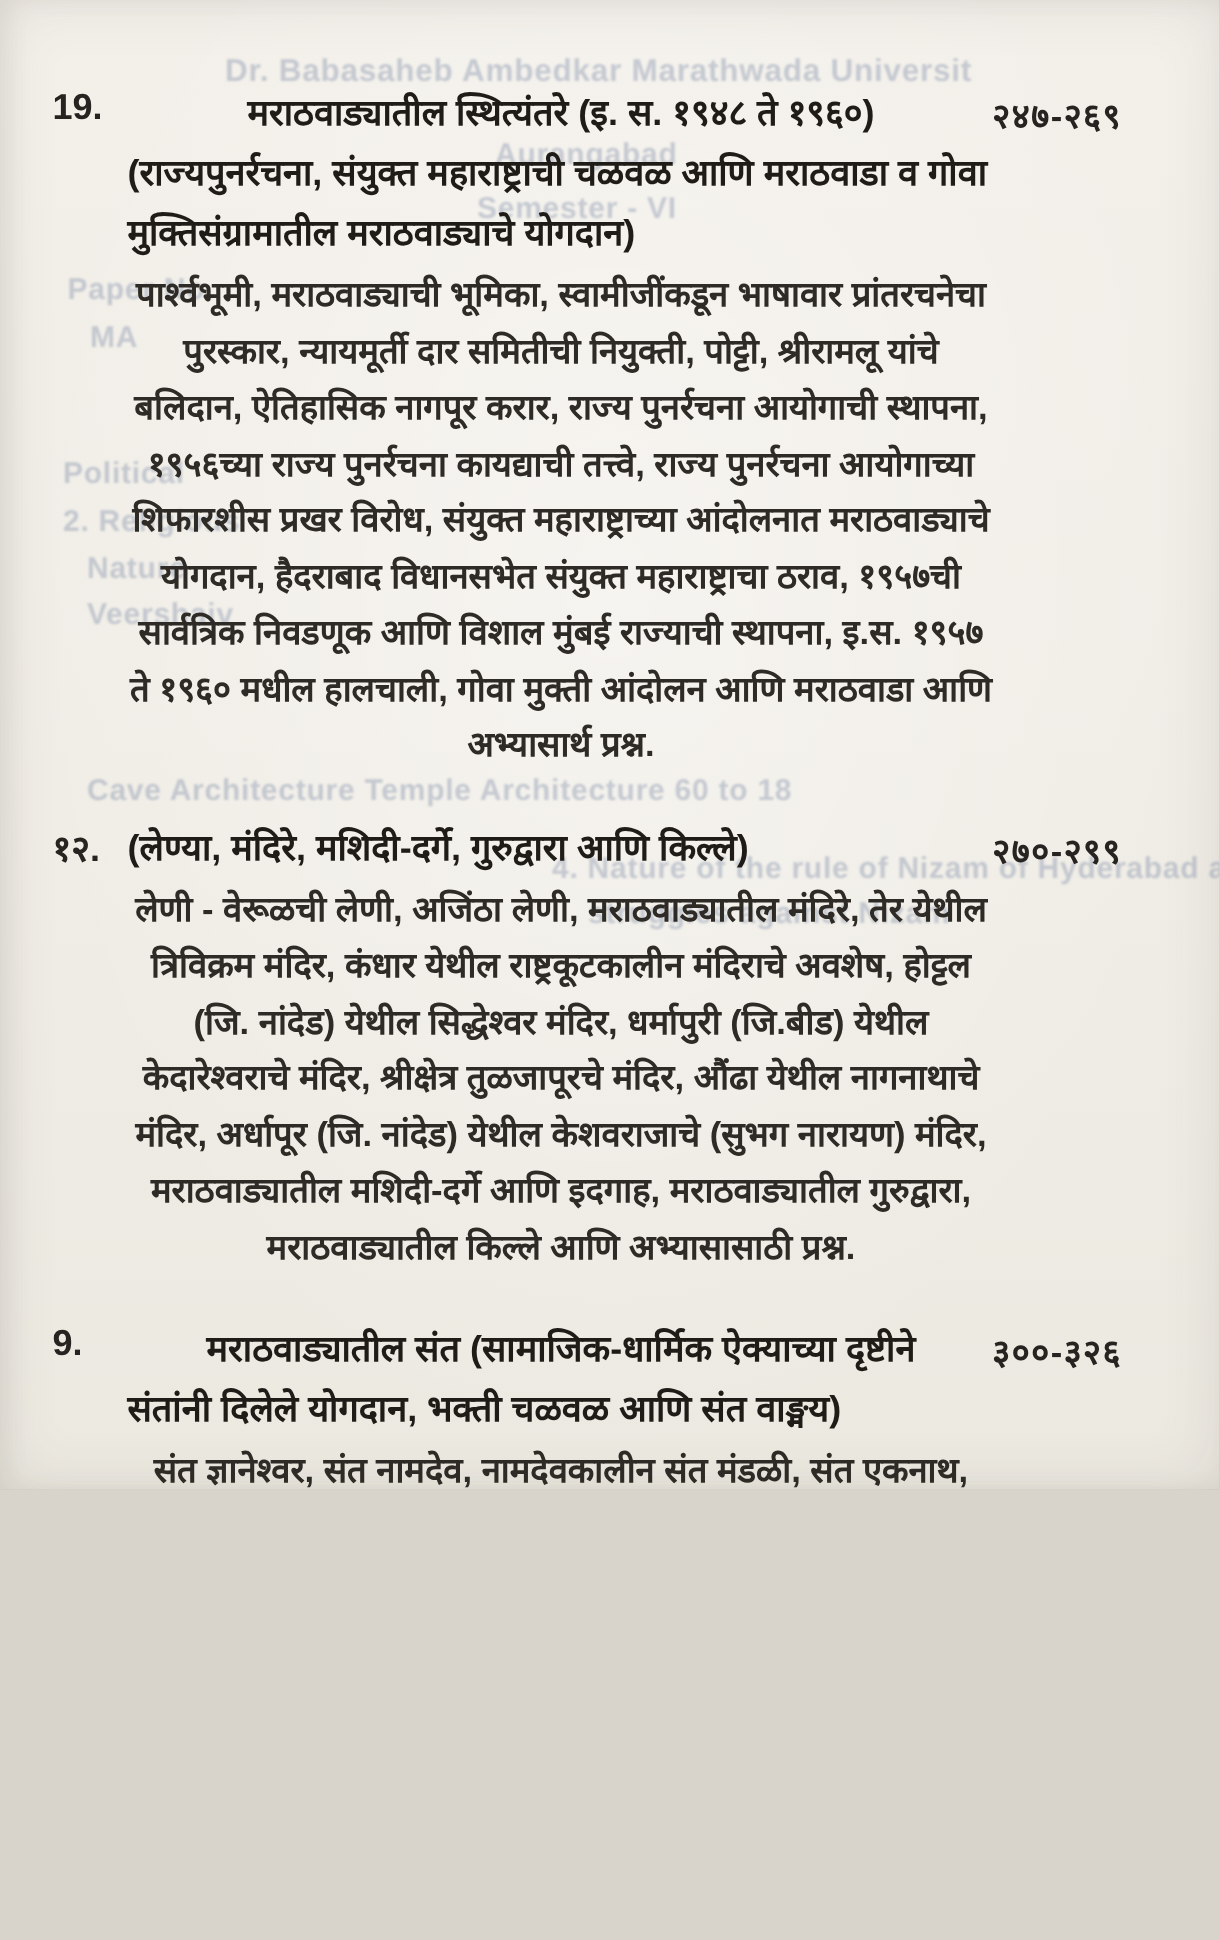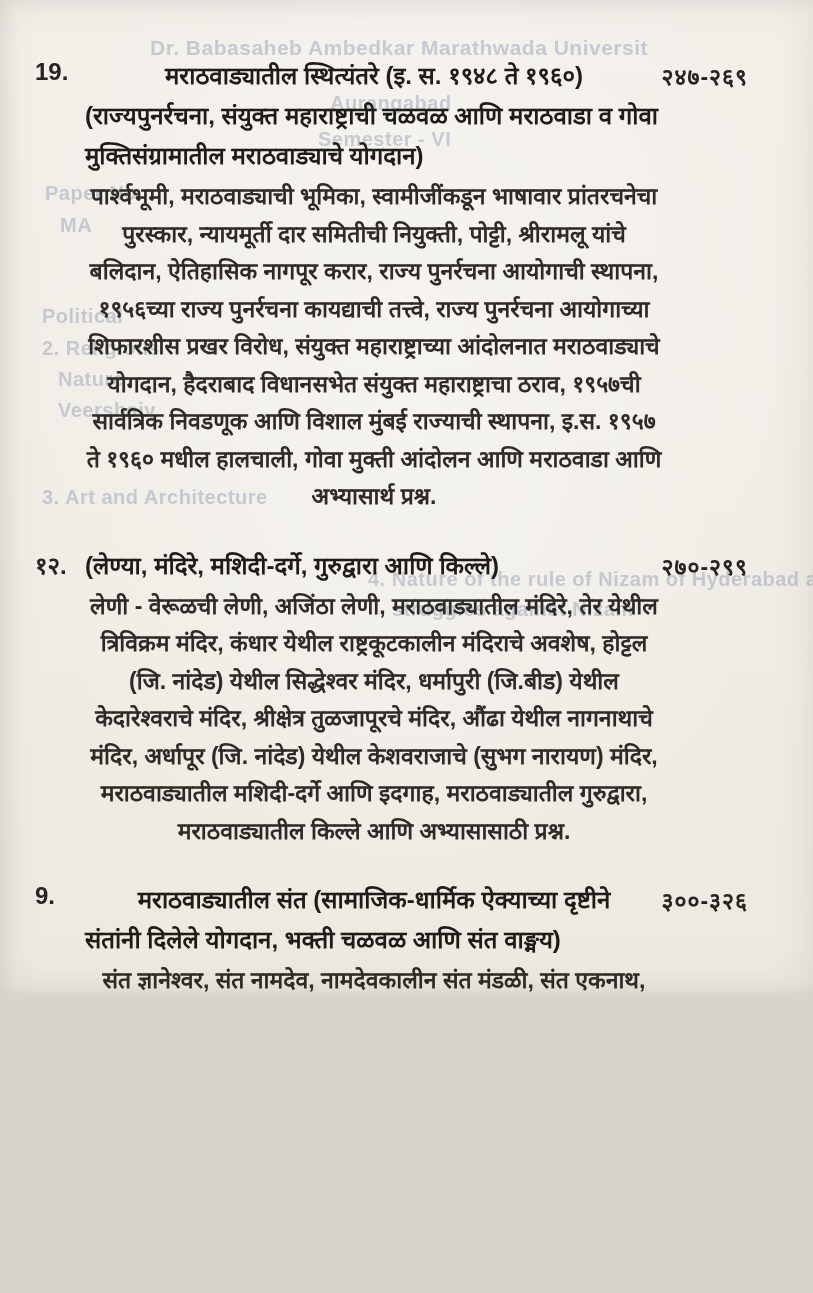--- a/index.html
+++ b/index.html
@@ -89,21 +89,21 @@
   <div class="ghost-layer">
     <span class="ghost g0">Dr. Babasaheb Ambedkar Marathwada Universit</span>
     <span class="ghost g1">Aurangabad</span>
     <span class="ghost g2">Semester - VI</span>
     <span class="ghost g3">Paper No.</span>
     <span class="ghost g4">MA</span>
     <span class="ghost g5">Political</span>
     <span class="ghost g6">2. Religious</span>
     <span class="ghost g7">Nature</span>
     <span class="ghost g8">Veershaiv</span>
-    <span class="ghost g9">3. Art and Architecture</span>
+    <span class="ghost g10">Cave Architecture Temple Architecture 60 to 18</span>
     <span class="ghost g11">4. Nature of the rule of Nizam of Hyderabad and</span>
     <span class="ghost g12">struggles against Nizam</span>
     <div class="ghost-smudge"></div>
   </div>
 
   <div class="content-layer">
 
     <div class="entry">
       <div class="entry-num">19.</div>
       <div class="entry-pages">२४७-२६९</div>

